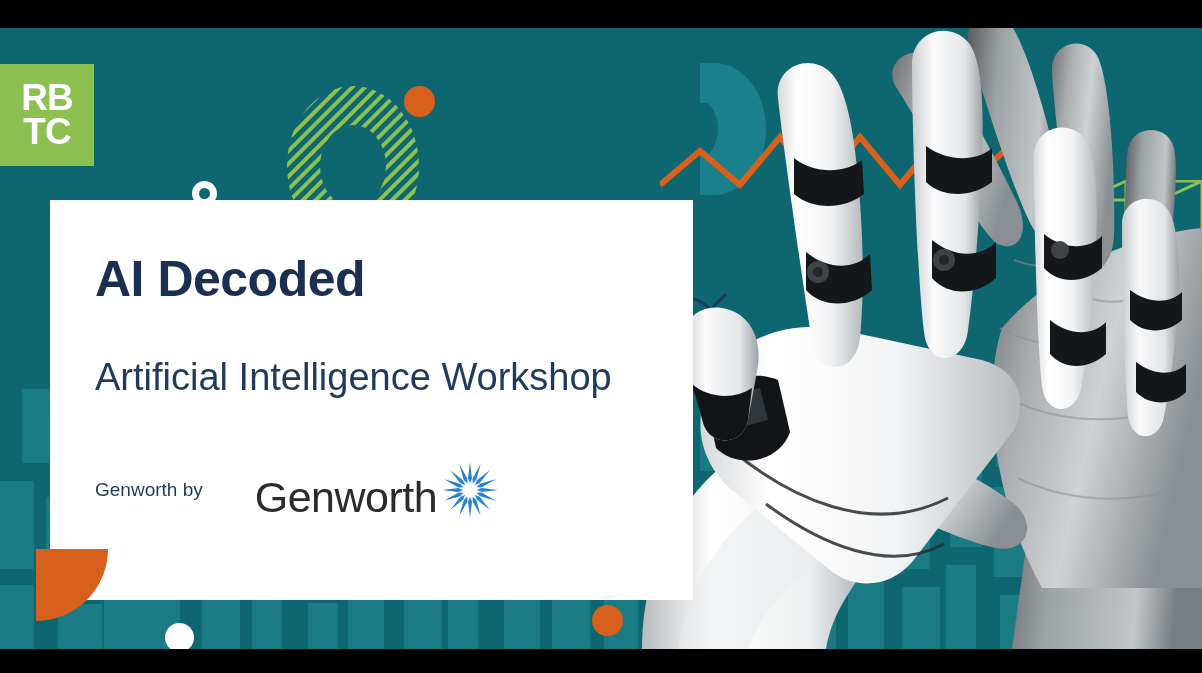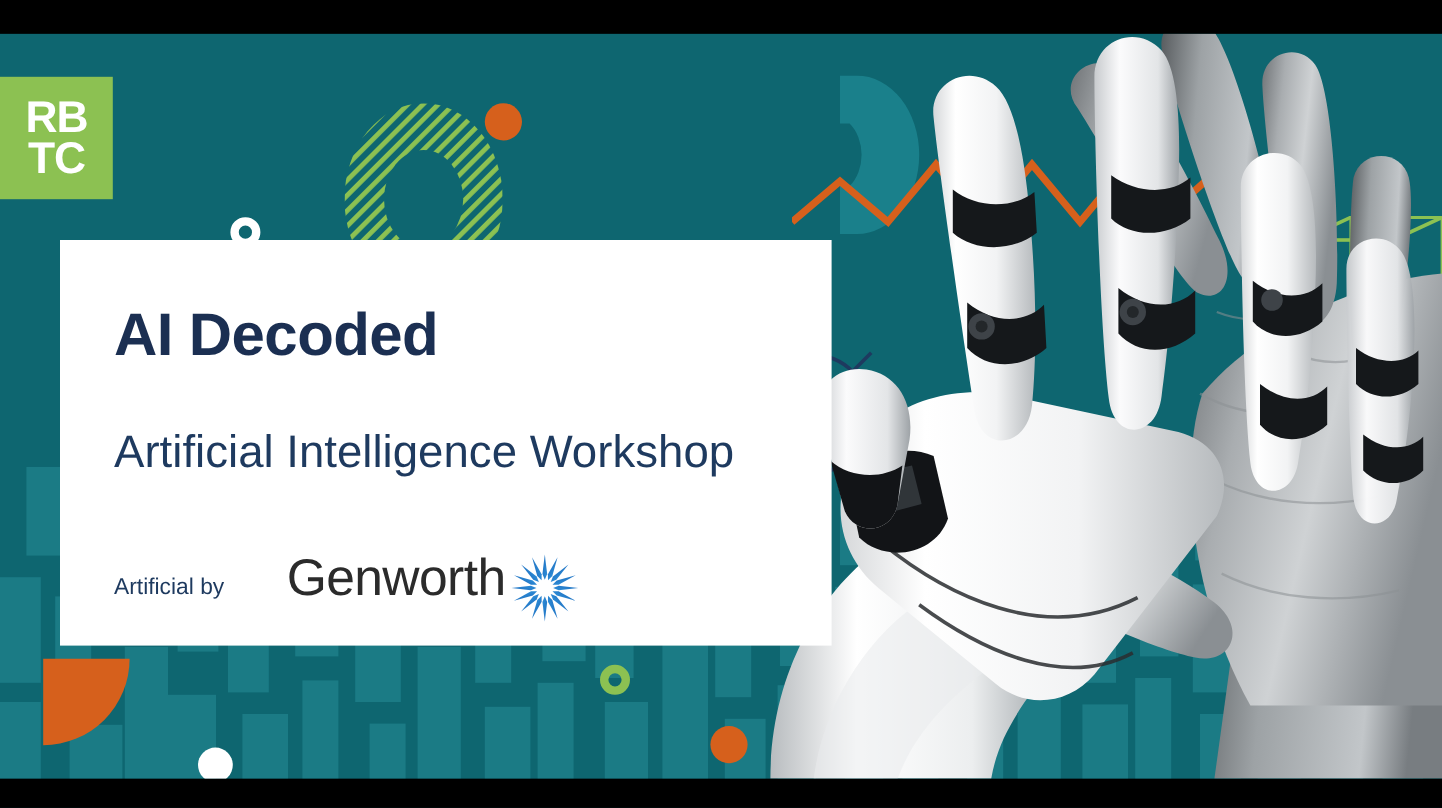--- a/index.html
+++ b/index.html
@@ -137,21 +137,21 @@
     height: 621px;
     overflow: hidden;
   }
 
   
   #title-card {
     position: absolute;
     left: 50px;
     top: 172px;
     width: 643px;
-    height: 338px;
+    height: 400px;
     background: #ffffff;
   }
   #card-inner {
     position: absolute;
     left: 45px;
     top: 50px;
     right: 30px;
   }
   #slide-title {
     margin: 0;
@@ -174,21 +174,21 @@
     align-items: center;
     padding-top: 62px;
   }
   #presented-by-label {
     color: #1e3a5f;
     font-size: 19px;
     font-family: "Liberation Sans", sans-serif;
   }
   #genworth-logo {
     display: flex;
-    align-items: flex-start;
+    align-items: flex-end;
     margin-left: 52px;
   }
   #genworth-wordmark {
     color: #2b2b2b;
     font-size: 43px;
     font-family: "Liberation Sans", sans-serif;
     letter-spacing: -0.5px;
     line-height: 1;
   }
   #genworth-burst-icon {
@@ -437,21 +437,21 @@
     </svg>
 
     <div id="title-card">
       <div id="card-inner">
 
         <h1 id="slide-title">AI Decoded</h1>
 
         <p id="slide-subtitle">Artificial Intelligence Workshop</p>
 
         <div id="presented-row">
-          <span id="presented-by-label">Artificial by</span>
+          <span id="presented-by-label">Genworth by</span>
 
           <span id="genworth-logo">
             <span id="genworth-wordmark">Genworth</span>
 
             <svg id="genworth-burst-icon" width="58" height="58" viewBox="0 0 100 100">
               <defs>
                 <linearGradient id="burstG" x1="0" y1="0" x2="1" y2="1">
                   <stop offset="0%" stop-color="#1f6fc0"></stop>
                   <stop offset="100%" stop-color="#2f8fd8"></stop>
                 </linearGradient>

